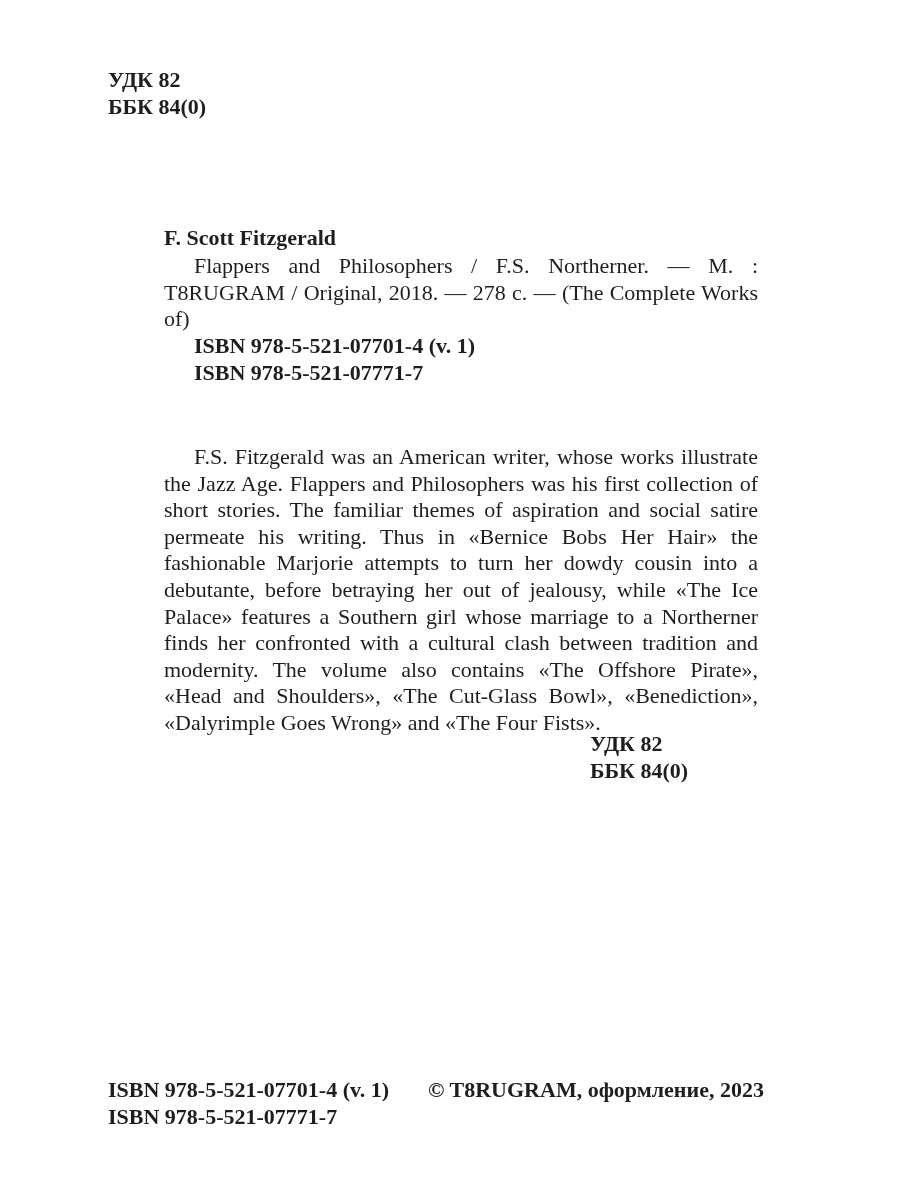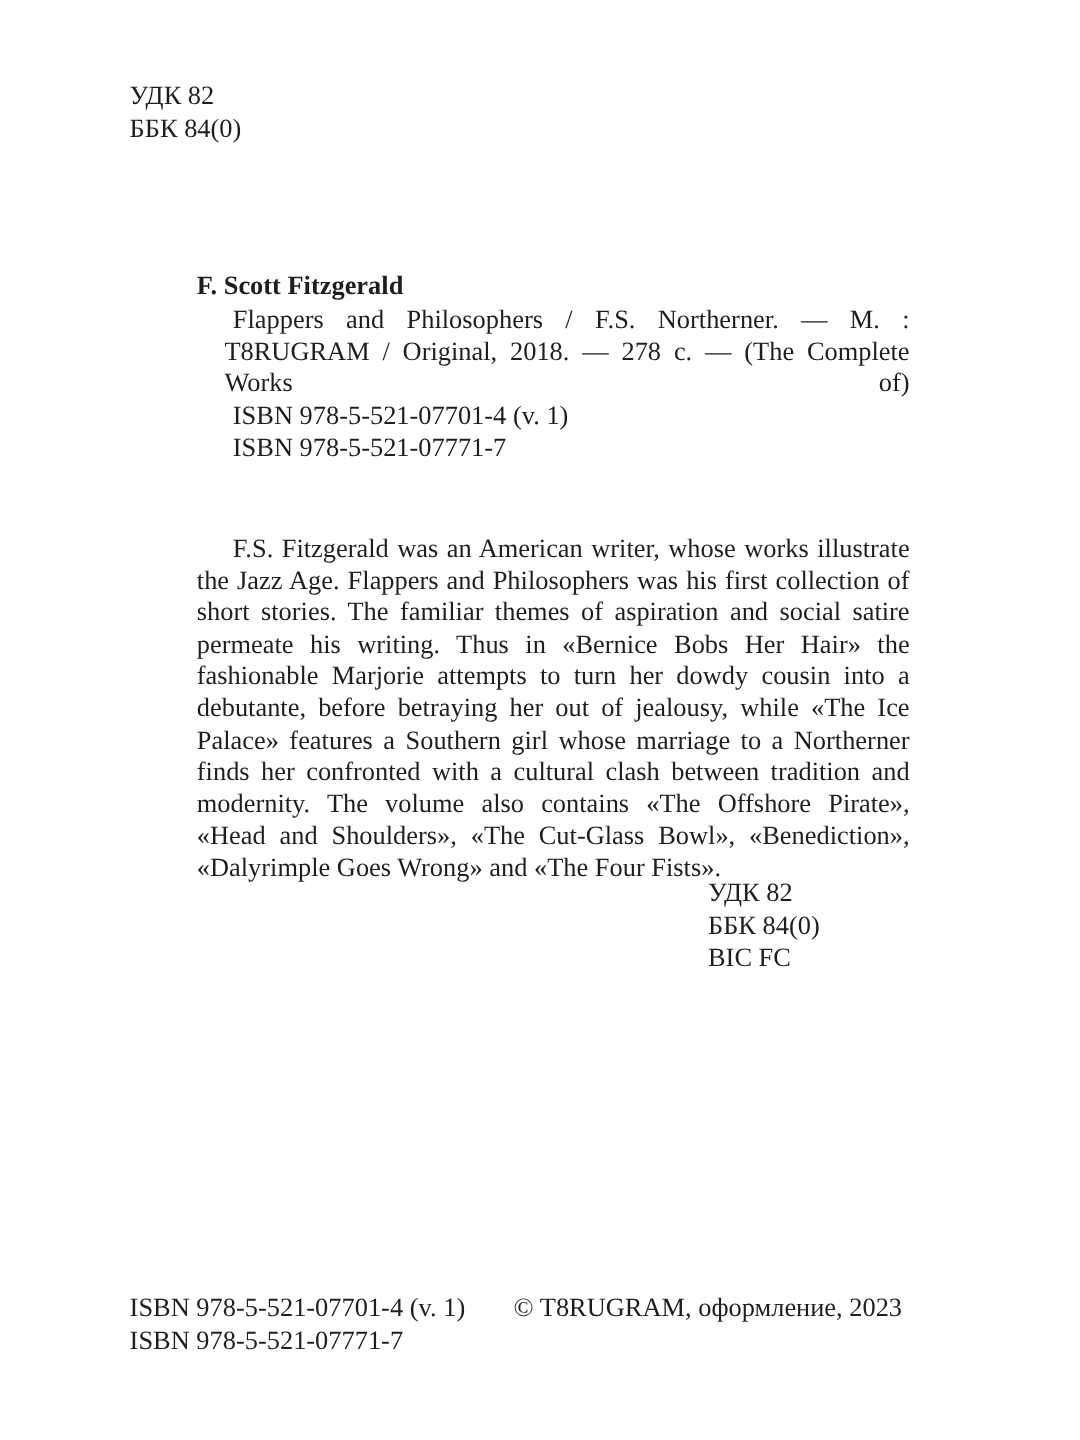--- a/index.html
+++ b/index.html
@@ -11,33 +11,33 @@
       width: 900px;
       height: 1200px;
       position: relative;
       overflow: hidden;
       font-family: "Liberation Serif", "DejaVu Serif", serif;
       color: #1e1e1e;
       font-size: 22px;
       line-height: 26.5px;
     }
     .block { position: absolute; }
-    .line { display: block; white-space: nowrap; }
+    .line { display: block; white-space: nowrap; font-weight: bold; }
 
     
     #top-class { left: 108px; top: 66px; line-height: 27px; }
 
     
     #author { left: 164px; top: 225px; font-weight: bold; }
     #citation {
       left: 164px; top: 253px; width: 594px;
       text-align: justify; text-align-last: justify;
     }
     #citation .l1 { text-indent: 30px; display:block; text-align-last: justify; }
-    #citation .l2 { display:block; text-align-last: justify; margin-left: 23px; }
+    #citation .l2 { display:block; text-align-last: justify; }
 
     #isbn-main { left: 194px; top: 332px; line-height: 27px; }
 
     #annotation {
       left: 164px; top: 412px; width: 594px;
       text-align: justify;
       text-indent: 30px;
       line-height: 26.6px;
       margin-top: 32px;
     }
@@ -66,21 +66,20 @@
 <div class="block" id="isbn-main">
   <span class="line">ISBN 978-5-521-07701-4 (v. 1)</span>
   <span class="line">ISBN 978-5-521-07771-7</span>
 </div>
 
 <div class="block" id="annotation">F.S. Fitzgerald was an American writer, whose works illustrate the Jazz Age. Flappers and Philosophers was his first collection of short stories. The familiar themes of aspiration and social satire permeate his writing. Thus in «Bernice Bobs Her Hair» the fashionable Marjorie attempts to turn her dowdy cousin into a debutante, before betraying her out of jealousy, while «The Ice Palace» features a Southern girl whose marriage to a Northerner finds her confronted with a cultural clash between tradition and modernity. The volume also contains «The Offshore Pirate», «Head and Shoulders», «The Cut-Glass Bowl», «Benediction», «Dalyrimple Goes Wrong» and «The Four Fists».</div>
 
 <div class="block" id="classification-right">
   <span class="line">УДК 82</span>
   <span class="line">ББК 84(0)</span>
-  <span class="line">BIC FC</span>
 </div>
 
 <div class="block" id="footer-isbn">
   <span class="line">ISBN 978-5-521-07701-4 (v. 1)</span>
   <span class="line">ISBN 978-5-521-07771-7</span>
 </div>
 
 <div class="block" id="footer-copy">
   <span class="line">© T8RUGRAM, оформление, 2023</span>
 </div>

